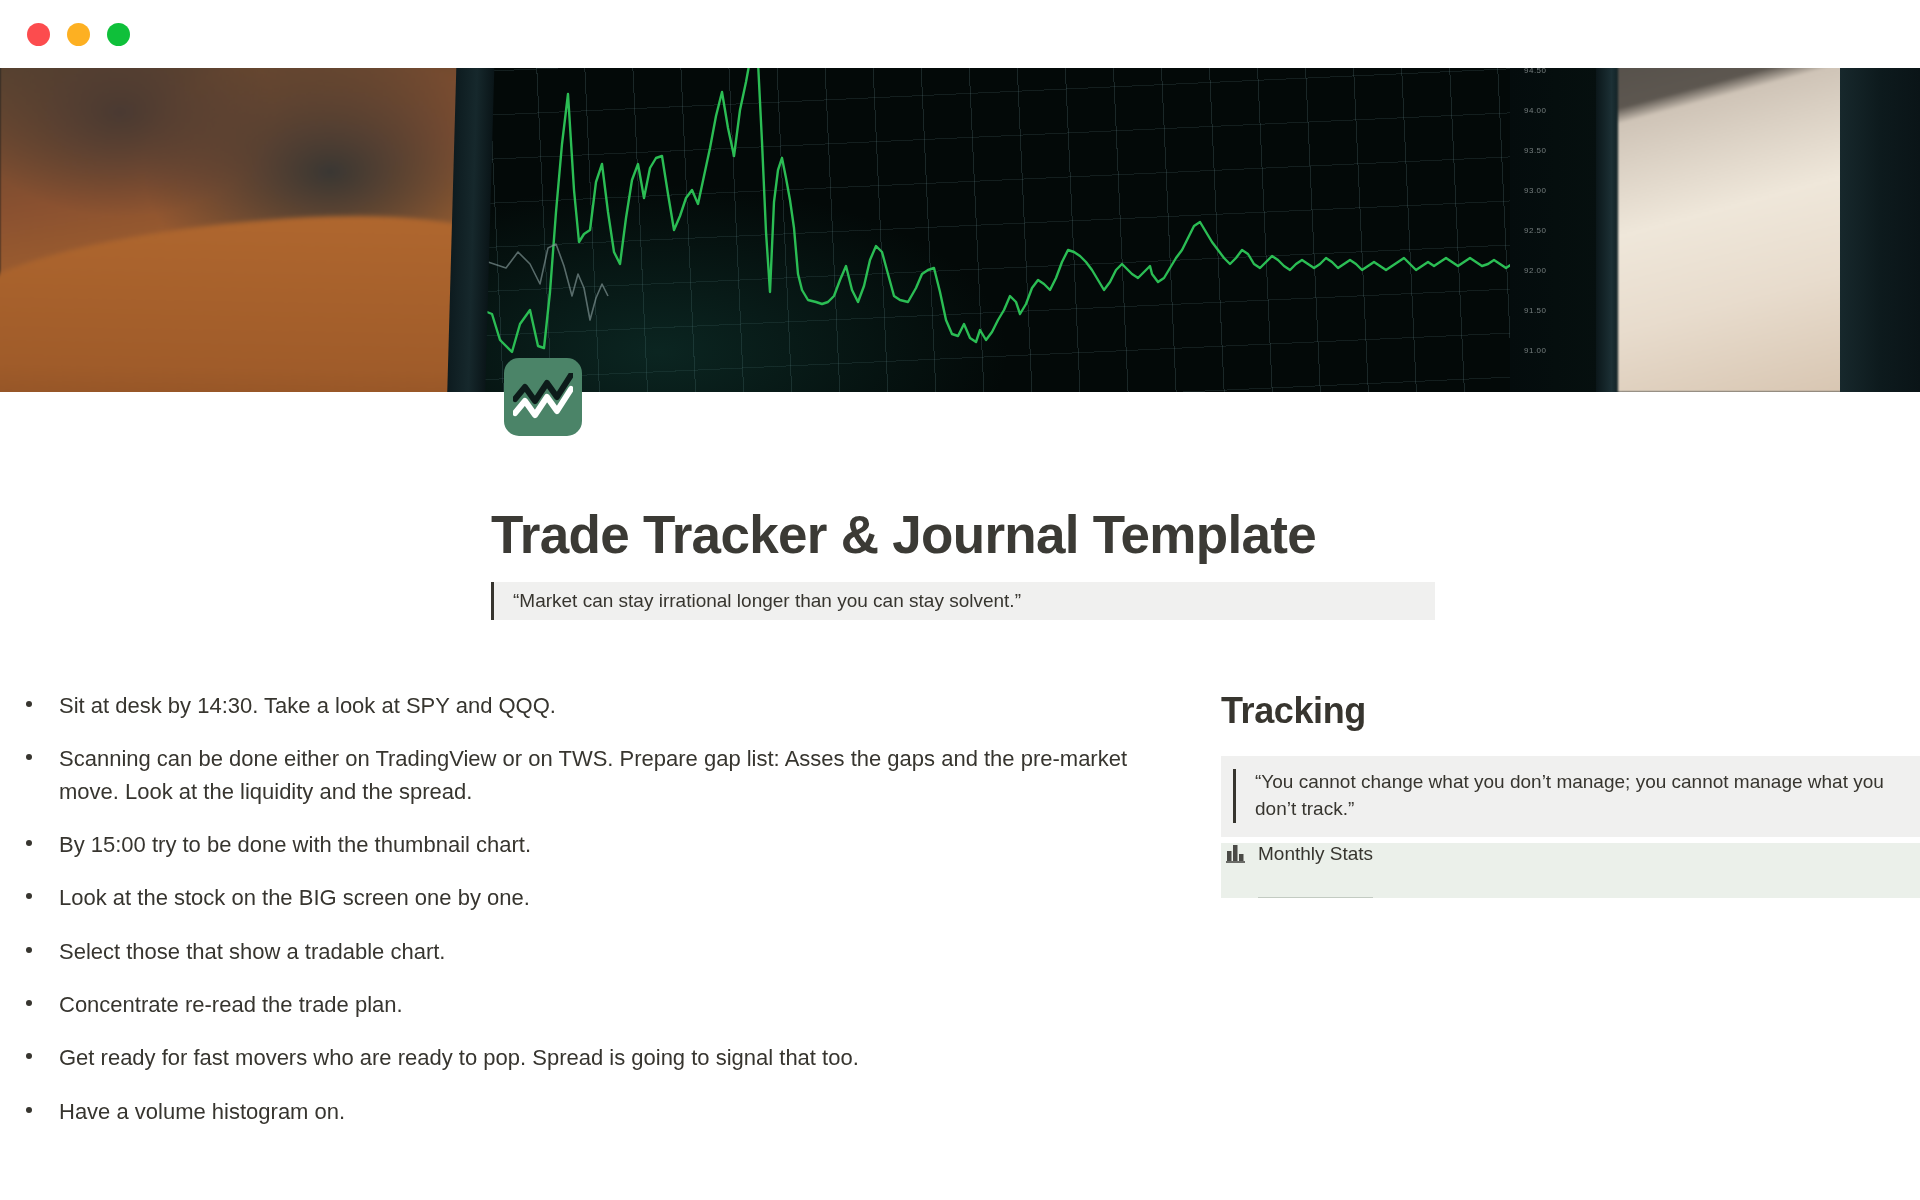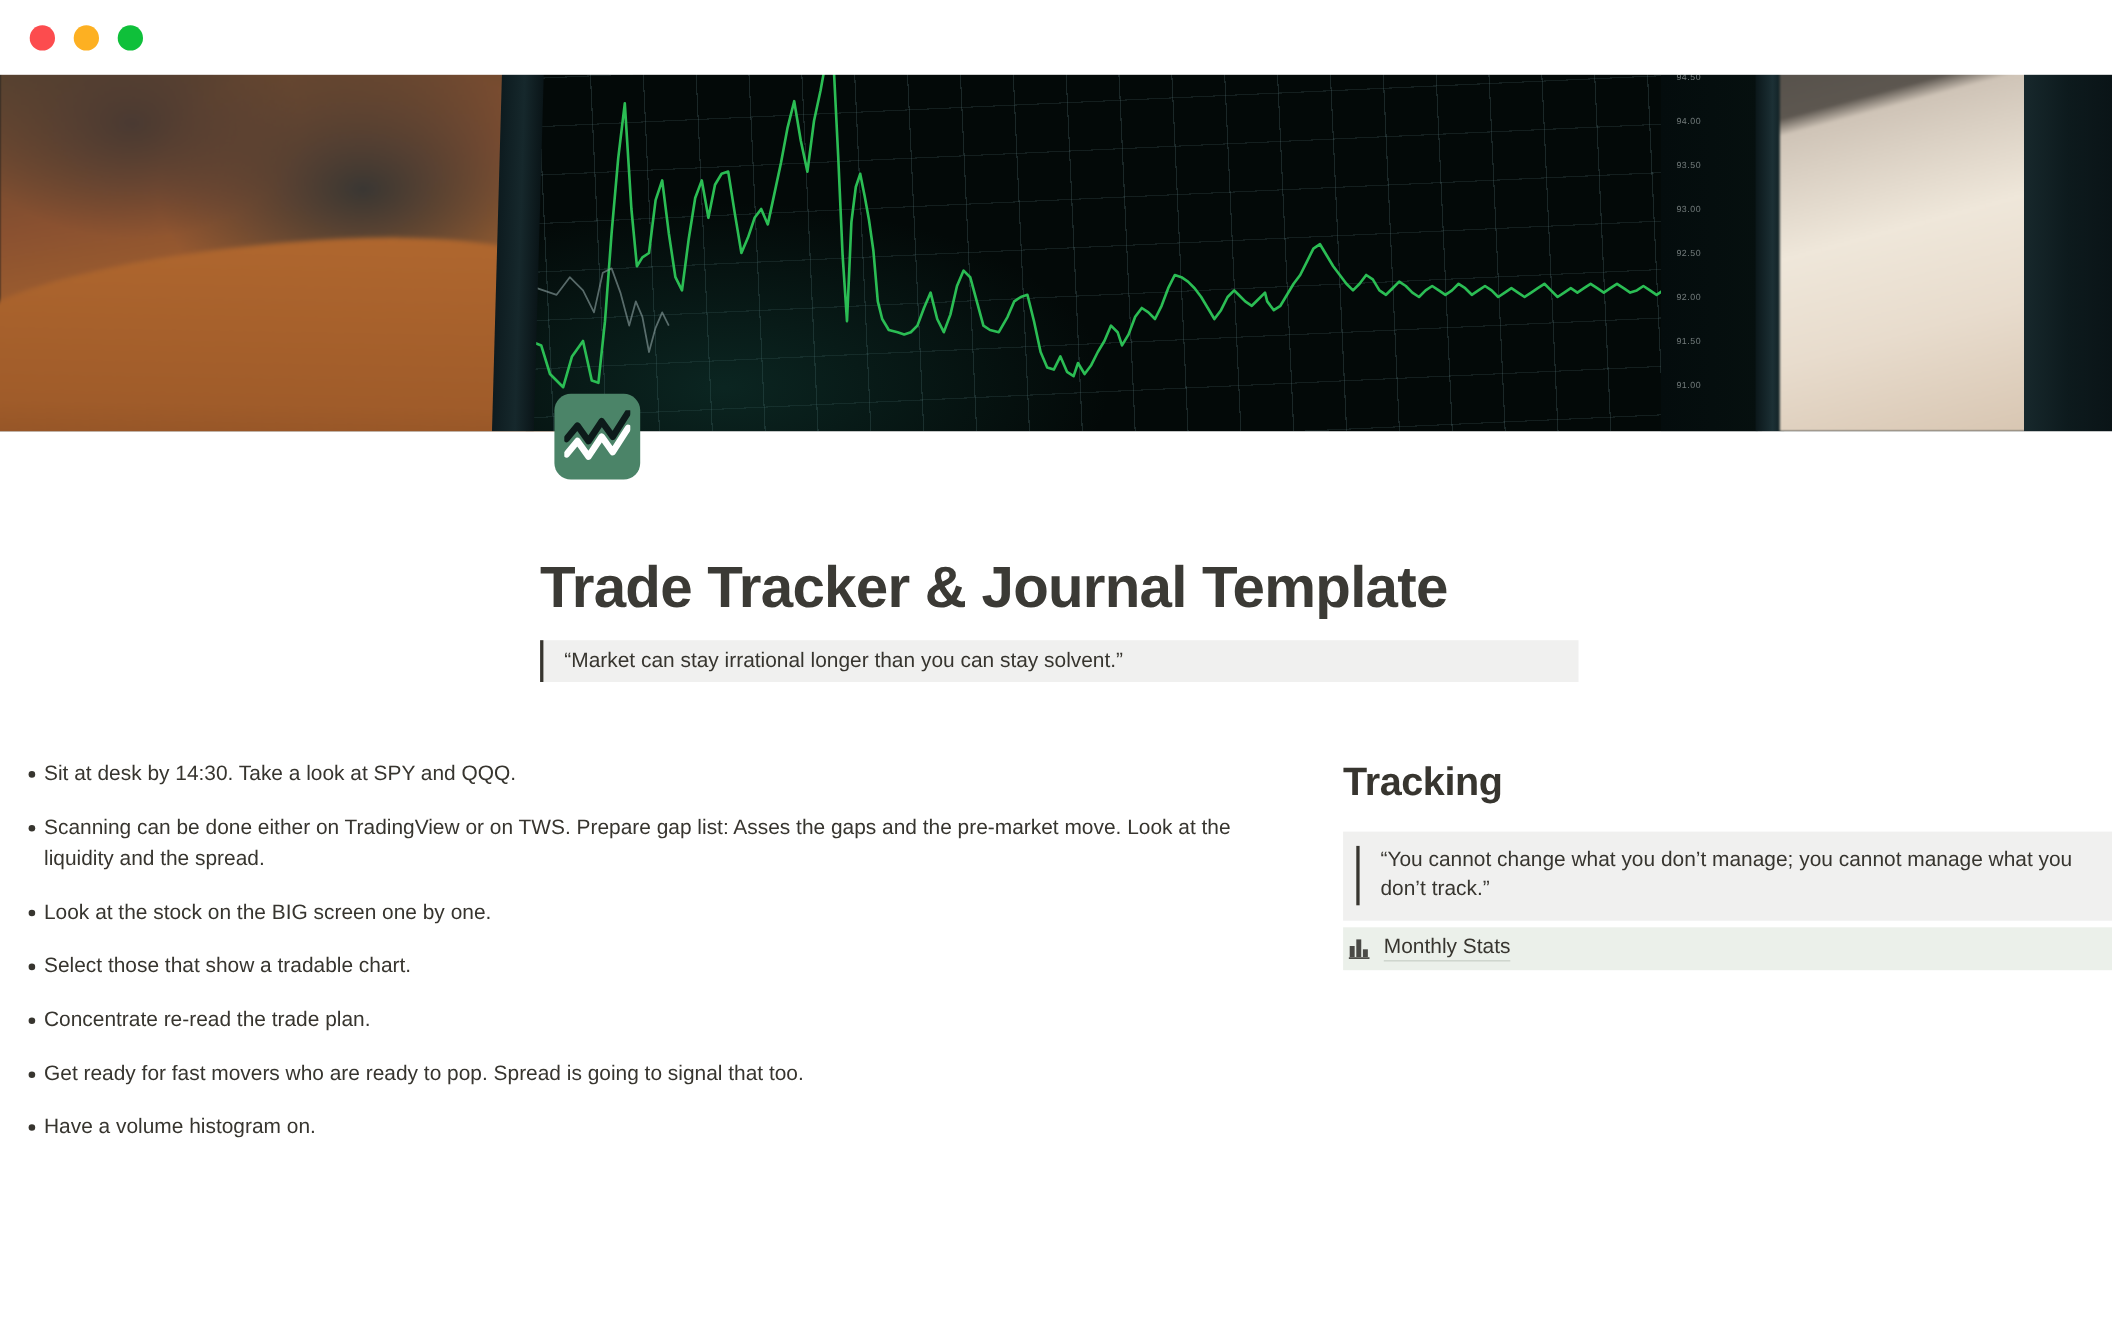--- a/index.html
+++ b/index.html
@@ -186,22 +186,22 @@
     font-size: 36px;
     font-weight: bold;
     color: #37352f;
     letter-spacing: -0.4px;
     margin-bottom: 24px;
   }
 
   ul.routine { list-style: none; }
   ul.routine li {
     position: relative;
-    padding-left: 40px;
-    font-size: 19px;
+    padding-left: 59px;
+    font-size: 22px;
     line-height: 1.47;
     color: #37352f;
     margin-bottom: 21px;
     max-width: 1140px;
   }
   ul.routine li::before {
     content: "";
     position: absolute;
     left: 26px; top: 11px;
     width: 6px; height: 6px;
@@ -219,24 +219,23 @@
   .track-quote .bar { width: 3px; background: #37352f; flex: 0 0 auto; }
   .track-quote .qtext {
     padding-left: 19px; padding-right: 20px;
     font-size: 19px;
     line-height: 1.42;
     color: #37352f;
   }
 
   .stats-row {
     width: 699px;
-    height: 39px;
+    height: 55px;
     background: #ebf0ea;
     display: flex;
-    align-items: center;
     padding-left: 5px;
   }
   .stats-row .label {
     font-size: 19px;
     color: #37352f;
     margin-left: 10px;
     border-bottom: 1.5px solid #c3cbc2;
     padding-bottom: 1px;
   }
 
@@ -313,20 +312,21 @@
 
 <div class="hero-quote">
   <span class="bar"></span>
   <span class="qtext">“Market can stay irrational longer than you can stay solvent.”</span>
 </div>
 
 <div class="col-left">
   <ul class="routine">
     <li>Sit at desk by 14:30. Take a look at SPY and QQQ.</li>
     <li>Scanning can be done either on TradingView or on TWS. Prepare gap list: Asses the gaps and the pre-market move. Look at the liquidity and the spread.</li>
+    <li>By 15:00 try to be done with the thumbnail chart.</li>
     <li>Look at the stock on the BIG screen one by one.</li>
     <li>Select those that show a tradable chart.</li>
     <li>Concentrate re-read the trade plan.</li>
     <li>Get ready for fast movers who are ready to pop. Spread is going to signal that too.</li>
     <li>Have a volume histogram on.</li>
   </ul>
 </div>
 
 <div class="col-right">
   <h2 class="section-heading">Tracking</h2>

